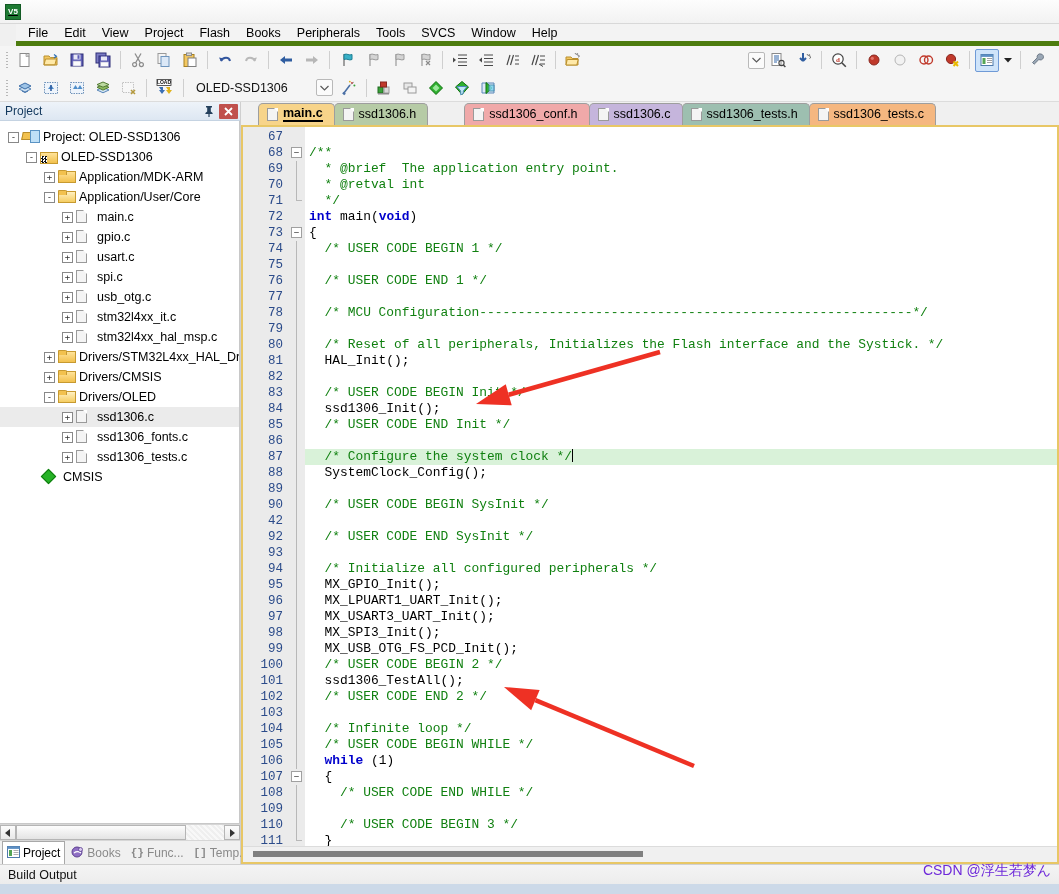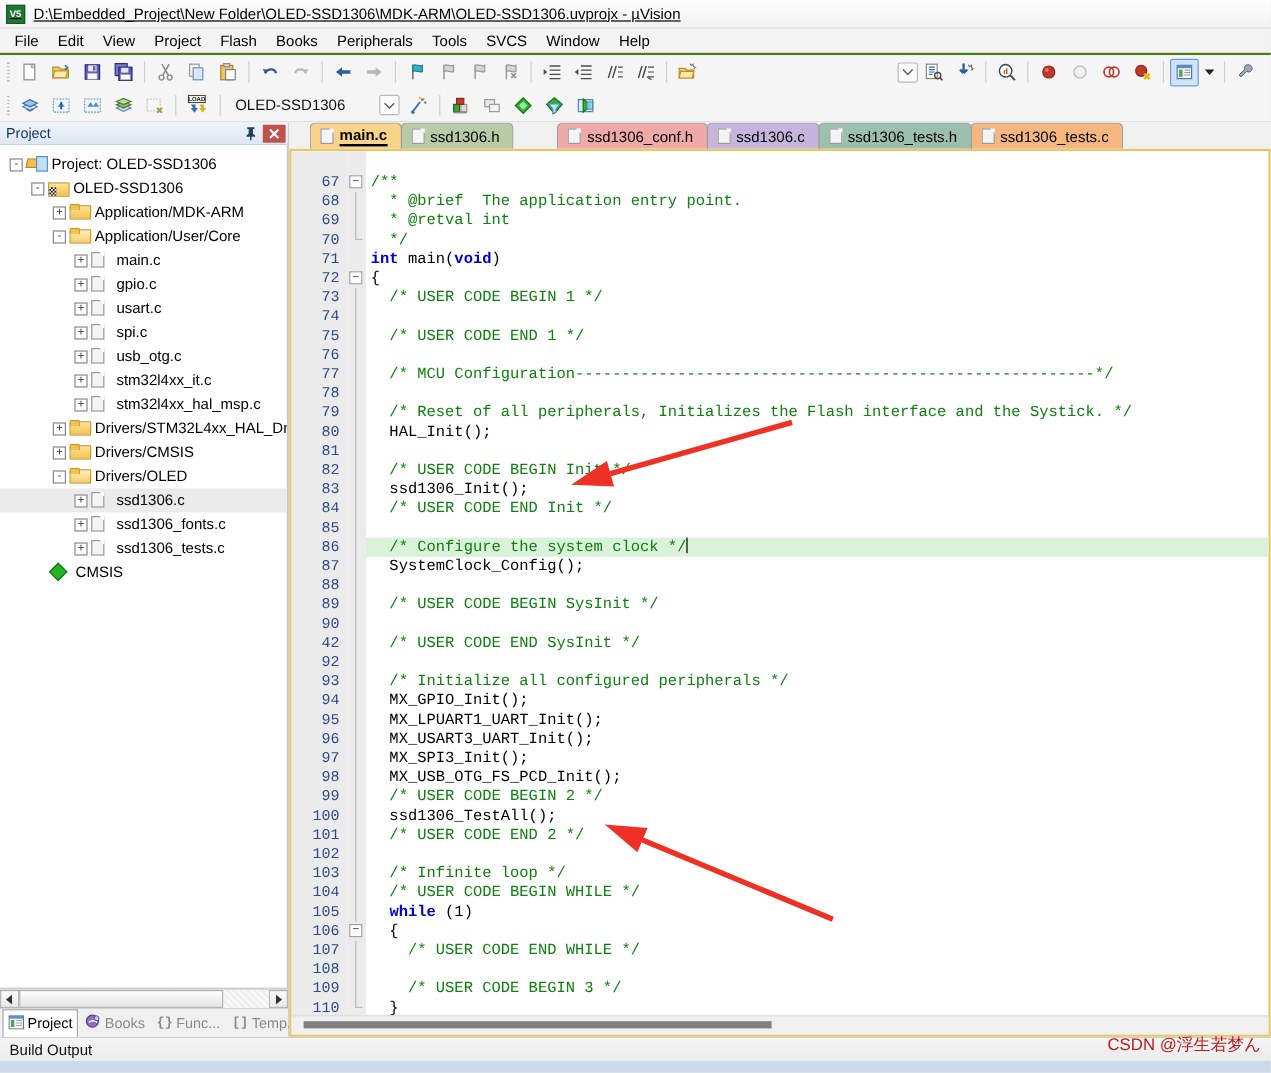--- a/index.html
+++ b/index.html
@@ -27,22 +27,23 @@
     color: #fff; font-size: 8px; font-weight: bold;
     display: flex; align-items: center; justify-content: center;
     line-height: 1;
   }
   .title-text { font-size: 12.5px; color: #000; white-space: nowrap; }
 
   
   .menubar {
     height: 22px; display: flex; align-items: center;
     background: #f3f3f3;
-    border-bottom: 2px solid #4d7c0f;
+    border-bottom: 5px solid #4d7c0f;
     padding-left: 4px;
+    margin-left: 16px;
   }
   .menu-item {
     padding: 3px 8px; font-size: 12.5px; color: #000; cursor: default;
     white-space: nowrap;
   }
 
   
   .toolbar {
     height: 28px; display: flex; align-items: center;
     background: #f5f5f5;
@@ -170,21 +171,21 @@
   .etab.active .etab-label { border-bottom: 2px solid #000; padding-bottom: 0px; }
 
   .editor {
     flex: 1 1 auto; display: flex; flex-direction: column;
     border: 2px solid #e8c766; background: #fff; margin: 0; min-height: 0;
   }
   .code-scroll { flex: 1 1 auto; display: flex; overflow: hidden; position: relative; }
   .gutter {
     width: 46px; flex: 0 0 46px; background: #ebebeb;
     font-family: "Liberation Mono", monospace; font-size: 12.5px;
-    color: #2b4b8a; text-align: right; padding-top: 18px;
+    color: #2b4b8a; text-align: right; padding-top: 2px;
     user-select: none;
   }
   .gutter .gline { height: 16px; line-height: 16px; padding-right: 6px; }
   .fold-col {
     width: 16px; flex: 0 0 16px; background: #ebebeb; padding-top: 2px; position: relative;
   }
   .fold-col .fline { height: 16px; position: relative; }
   .fold-box {
     position: absolute; left: 2px; top: 2px;
     width: 11px; height: 11px; border: 1px solid #a0a0a0; background: #fff;
@@ -218,21 +219,21 @@
   .build-out { height: 100%; background: #f0f0f0; }
   .build-header {
     height: 20px; display: flex; align-items: center; padding-left: 8px;
     font-size: 12.5px; color: #111;
     background: linear-gradient(#f4f4f4,#ececec);
     border-top: 1px solid #d0d0d0;
   }
   .build-body { height: 20px; background: #ccd9e8; }
   .watermark {
     position: absolute; right: 8px; bottom: 14px;
-    font-size: 14px; color: #b91c1c; white-space: nowrap;
+    font-size: 14px; color: #6d28d9; white-space: nowrap;
     font-family: "Liberation Sans", sans-serif;
   }
 
   
   .doc-ico { width: 11px; height: 13px; position: relative; display:inline-block; }
   .doc-ico::before {
     content: ""; position: absolute; inset: 0;
     background: #f4f4f4; border: 1px solid #9a9a9a;
   }
   .doc-ico::after {
@@ -277,21 +278,20 @@
       repeating-conic-gradient(#111 0% 25%, #fff 0% 50%) 0 0/3px 3px;
   }
 </style>
 </head>
 <body>
 
 <div id="app">
 
   <div class="titlebar">
     <div class="title-logo">V5</div>
-    <div class="title-text">D:\Embedded_Project\New Folder\OLED-SSD1306\MDK-ARM\OLED-SSD1306.uvprojx - µVision</div>
   </div>
 
   <div class="menubar" id="menubar">
       <div class="menu-item">File</div>
       <div class="menu-item">Edit</div>
       <div class="menu-item">View</div>
       <div class="menu-item">Project</div>
       <div class="menu-item">Flash</div>
       <div class="menu-item">Books</div>
       <div class="menu-item">Peripherals</div>

